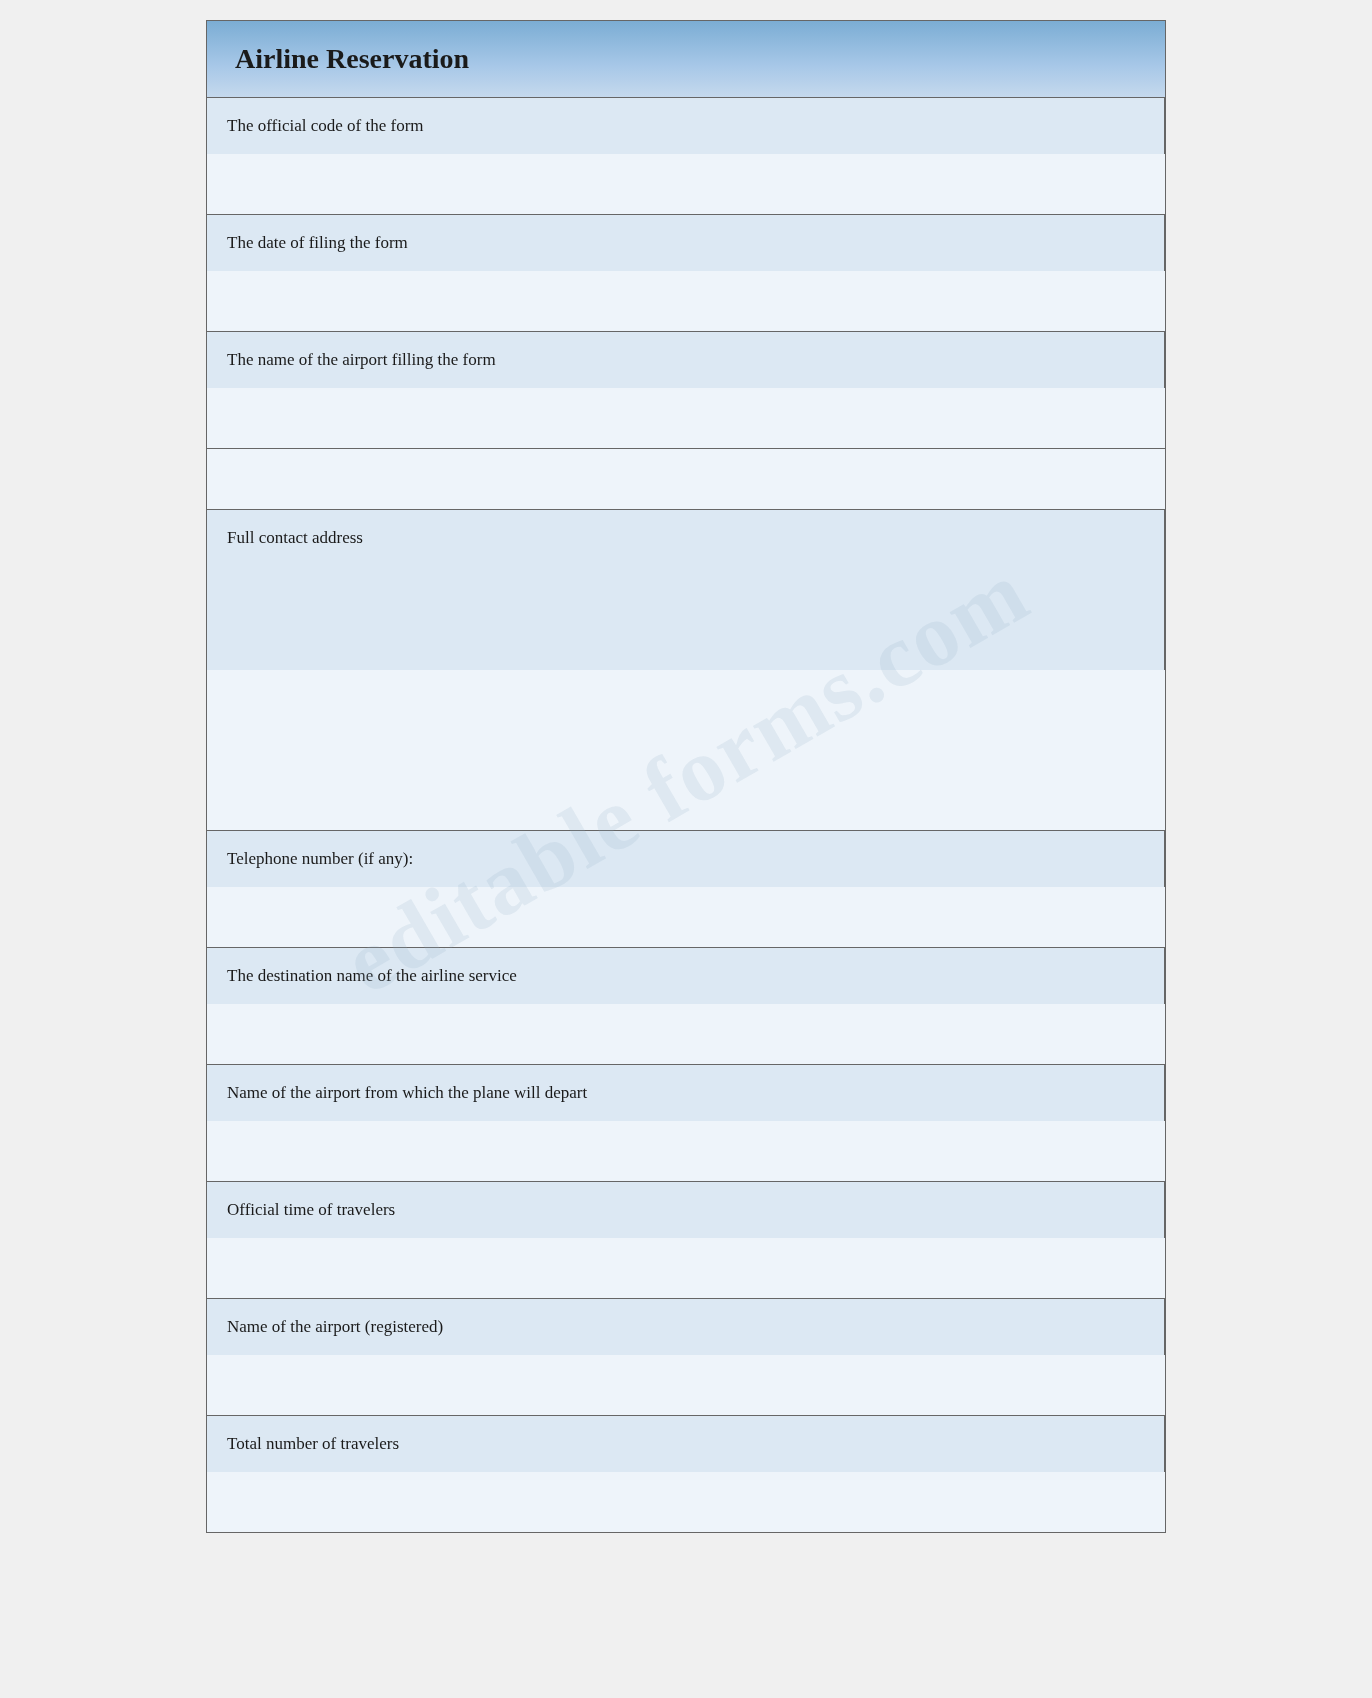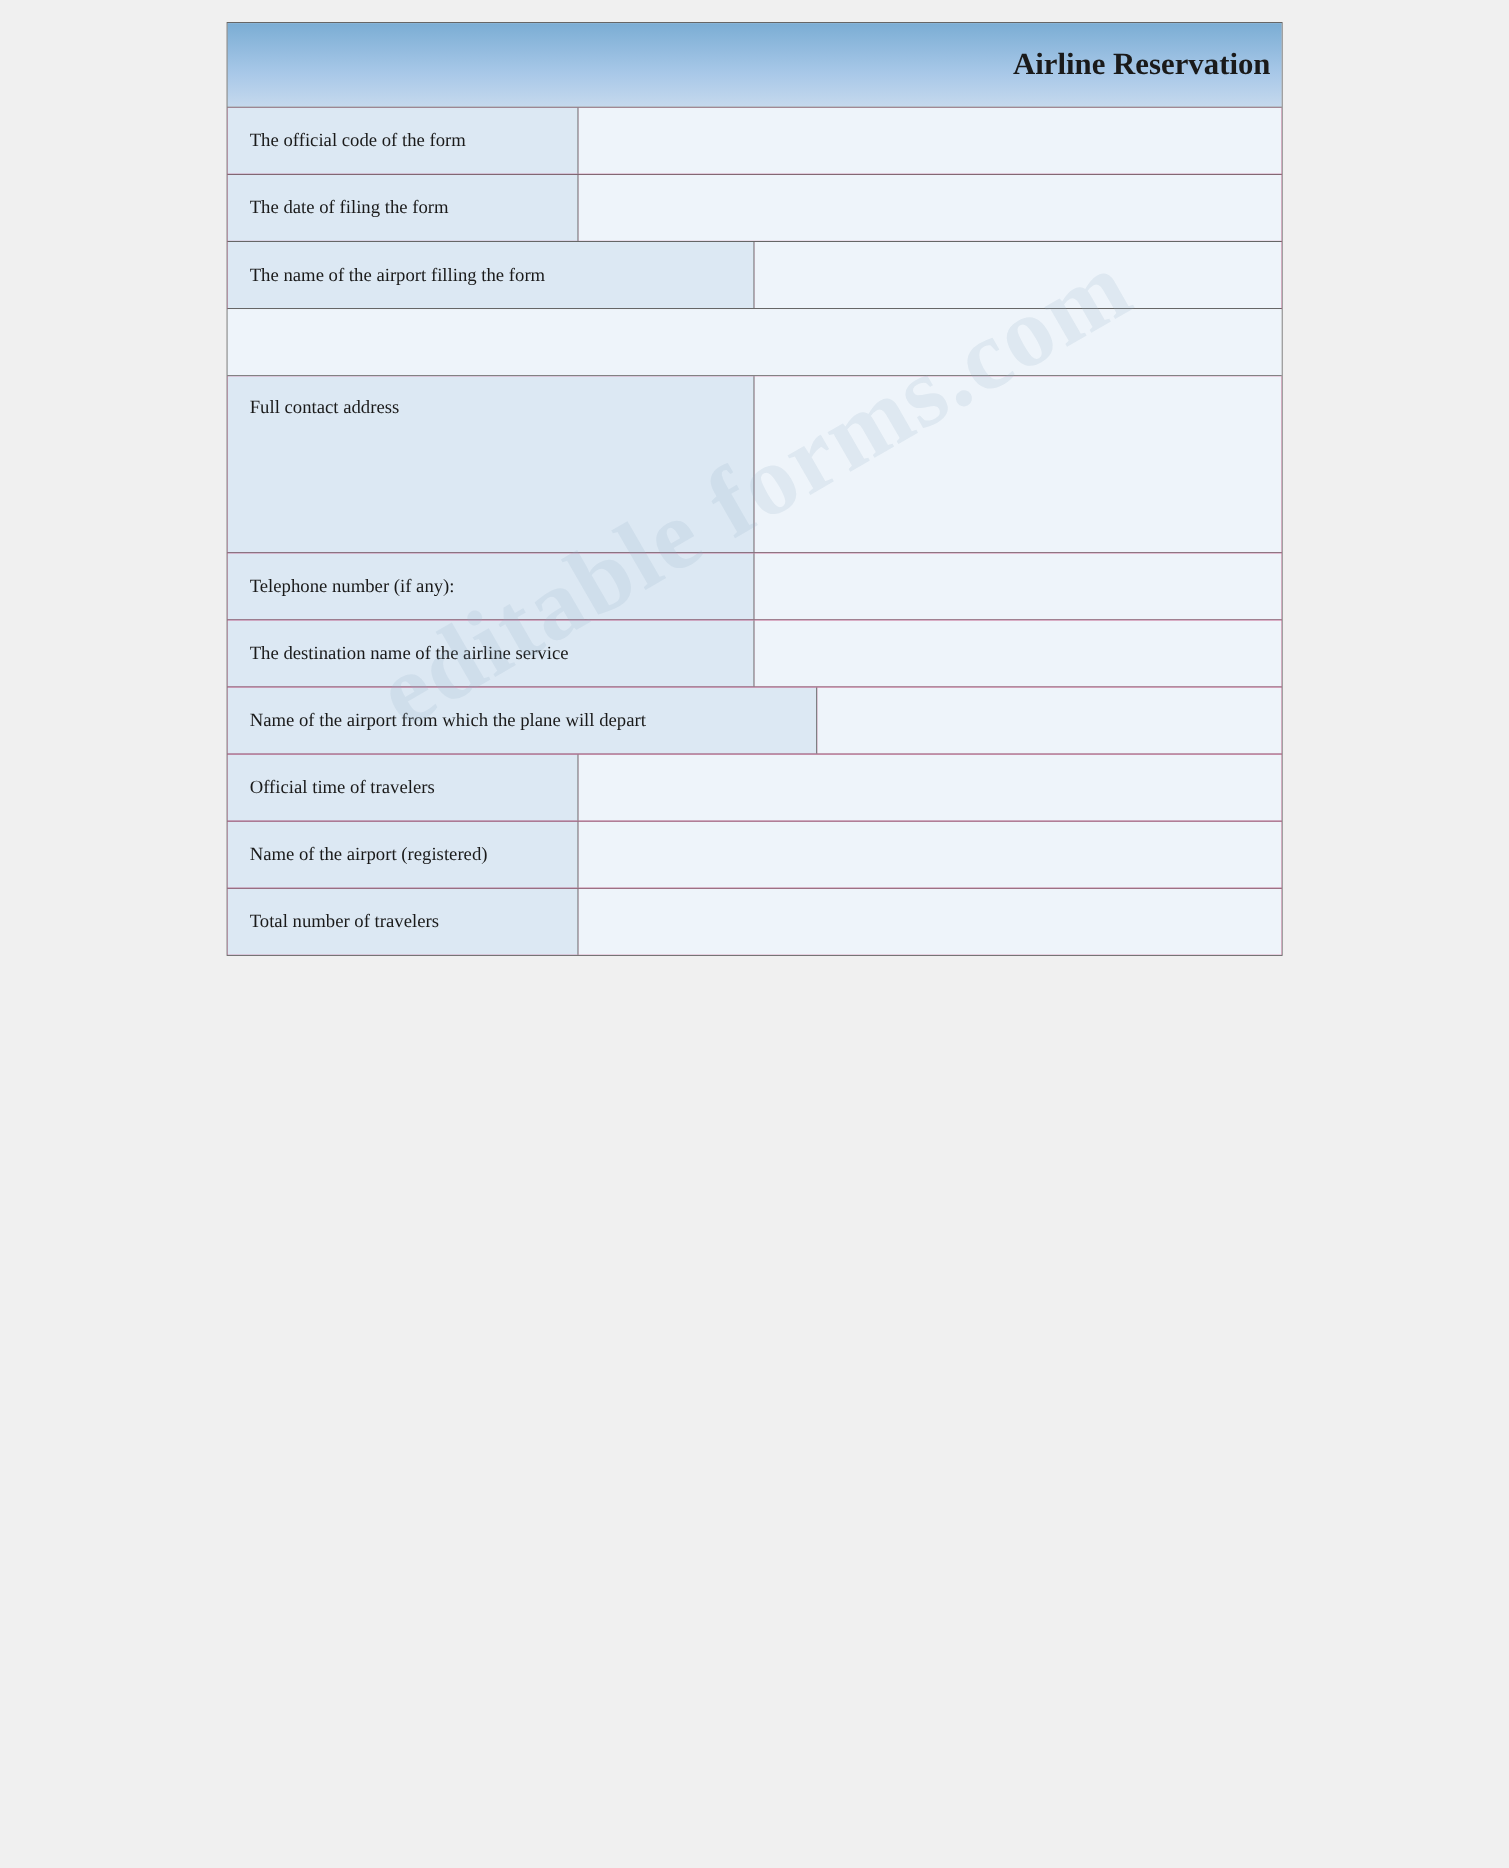--- a/index.html
+++ b/index.html
@@ -19,36 +19,37 @@
 
     .form-container {
       width: 960px;
       border: 1.5px solid #666;
       background: #fff;
       position: relative;
     }
 
     .form-header {
       background: linear-gradient(180deg, #7badd4 0%, #a8c8e8 60%, #c5d9ed 100%);
-      text-align: right;
-      padding: 22px 10px;
+      text-align: left;
+      padding: 22px 28px;
       border-bottom: 1.5px solid #666;
     }
 
     .form-header h1 {
       font-size: 28px;
       font-weight: bold;
       color: #1a1a1a;
       font-family: Georgia, 'Times New Roman', serif;
     }
 
     .form-row {
       display: flex;
       border-bottom: 1.5px solid #666;
-      background: #be185d;
+      background: #4c1d95;
+      flex-direction: column;
     }
 
     .form-row:last-child {
       border-bottom: none;
     }
 
     .form-cell-label {
       background: #dce8f3;
       padding: 18px 20px;
       font-size: 17px;

